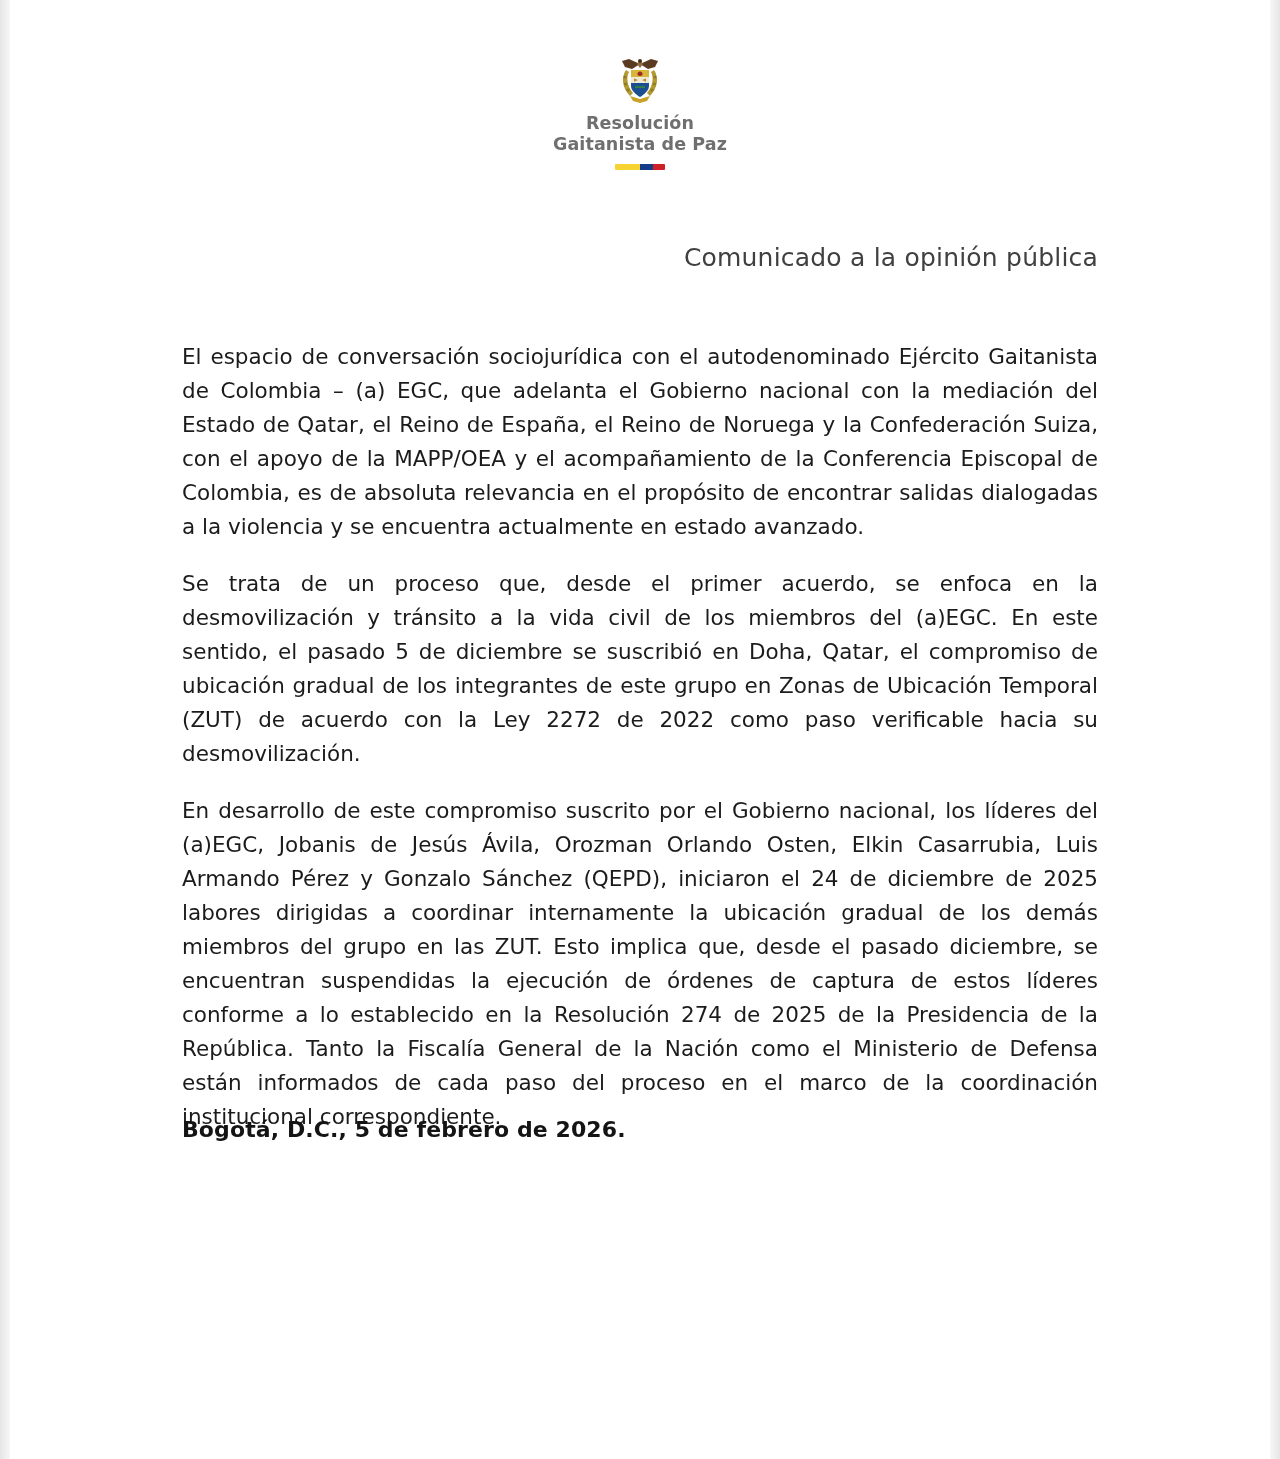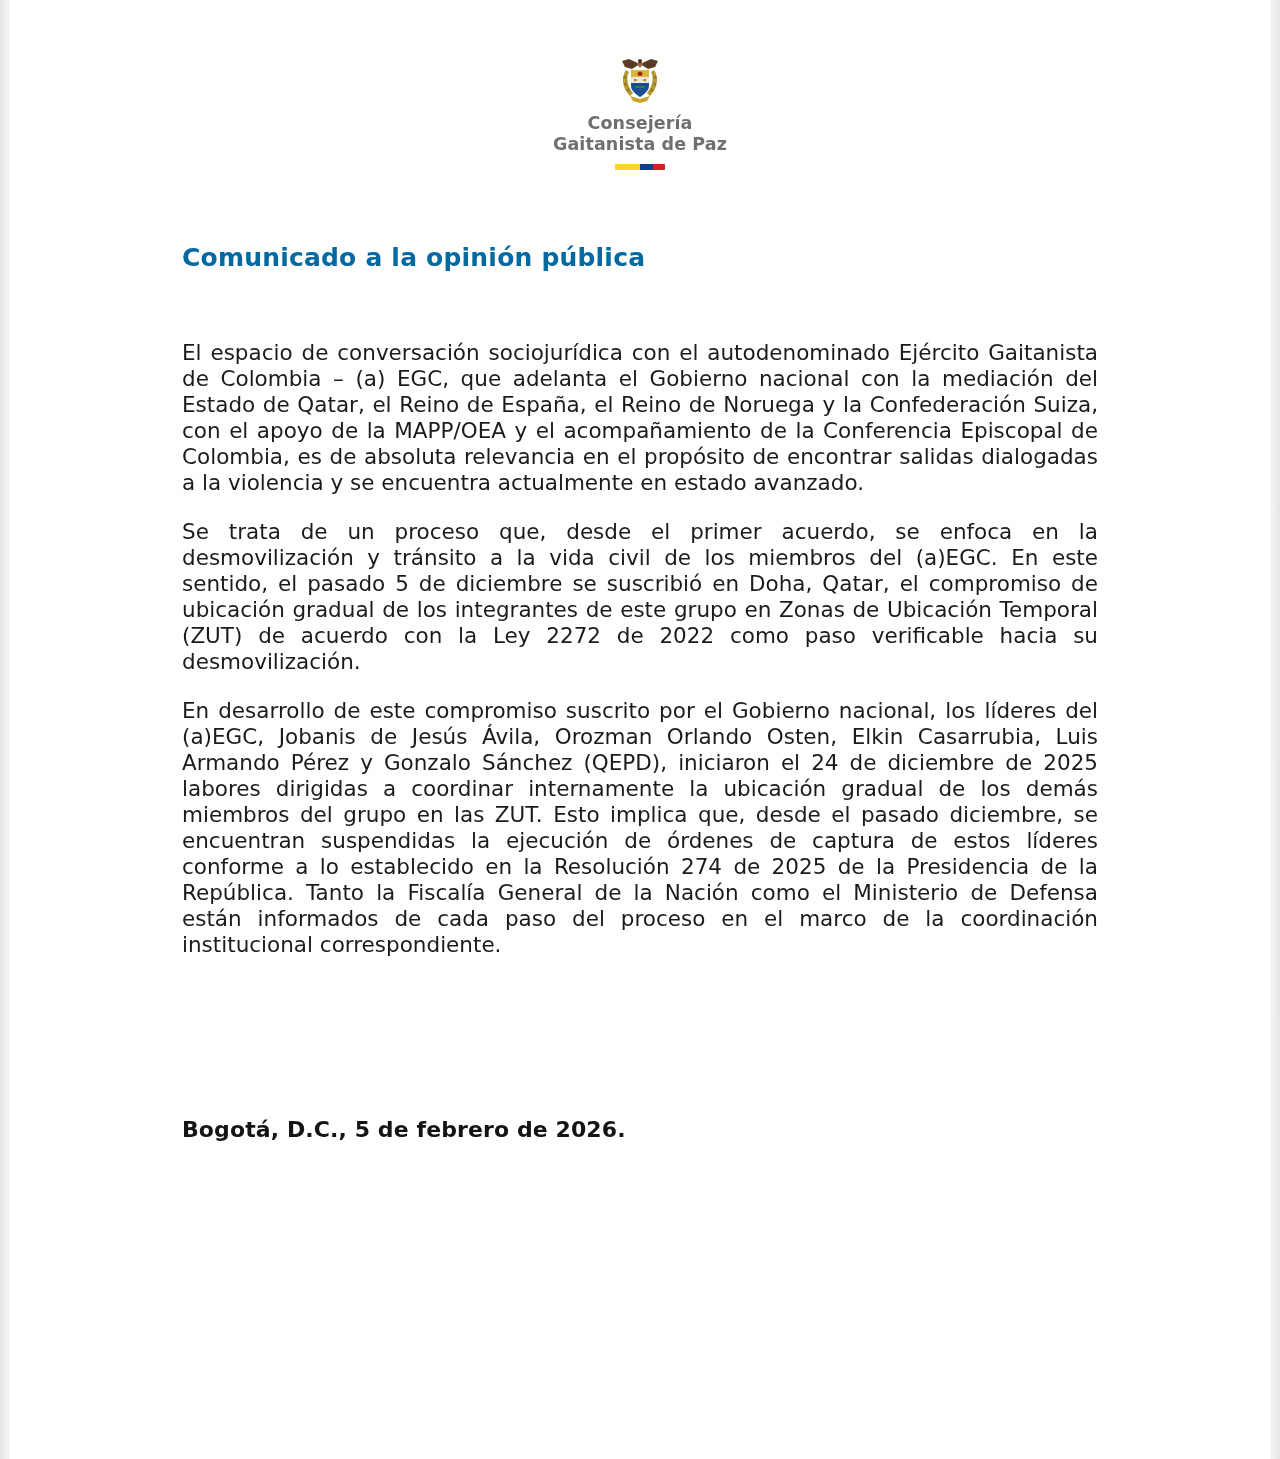--- a/index.html
+++ b/index.html
@@ -73,39 +73,39 @@
   .flag-yellow { flex: 2; background: #f6d330; }
   .flag-blue   { flex: 1; background: #123c8c; }
   .flag-red    { flex: 1; background: #cf2027; }
 
   
   .doc-title {
     position: absolute;
     top: 243px;
     left: 182px;
     width: 916px;
-    text-align: left;
+    text-align: right;
     font-family: "DejaVu Sans", sans-serif;
     font-size: 25px;
-    font-weight: 700;
-    color: #0369a1;
+    font-weight: 400;
+    color: #404040;
     letter-spacing: 0.2px;
   }
 
   .body-block {
     position: absolute;
     top: 340px;
     left: 182px;
     width: 916px;
   }
 
   .body-block p {
     font-family: "DejaVu Sans", sans-serif;
     font-size: 21.5px;
-    line-height: 26px;
+    line-height: 34px;
     color: #1b1b1b;
     text-align: justify;
     text-justify: inter-word;
     margin-bottom: 23px;
     hyphens: none;
   }
 
   .dateline {
     position: absolute;
     top: 1117px;
@@ -154,21 +154,21 @@
       <path d="M17 23.5 L21 25 L17 26.8 Z" fill="#b8882c"></path>
       <path d="M29 23.5 L25 25 L29 26.8 Z" fill="#b8882c"></path>
 
       <path d="M14 28 L32 28 L32 31 C32 37 23 42 23 42 C23 42 14 37 14 31 Z" fill="#1c4e92"></path>
       <path d="M18 31 L28 31 L28 33 L18 33 Z" fill="#2f7d4a"></path>
 
       <path d="M13 41 L23 44 L33 41 L30 46 L23 48 L16 46 Z" fill="#c9a227"></path>
     </svg>
 
     <div class="org-name">
-      <div>Consejería</div>
+      <div>Resolución</div>
       <div>Gaitanista de Paz</div>
     </div>
 
     <div class="flag-bar">
       <div class="flag-yellow"></div>
       <div class="flag-blue"></div>
       <div class="flag-red"></div>
     </div>
   </div>
 

